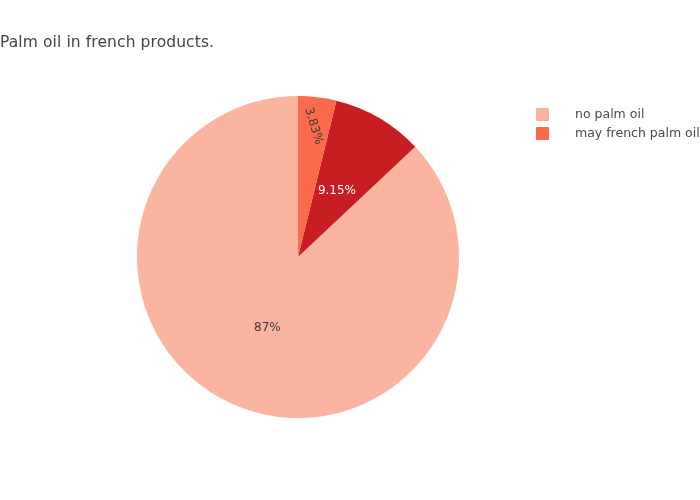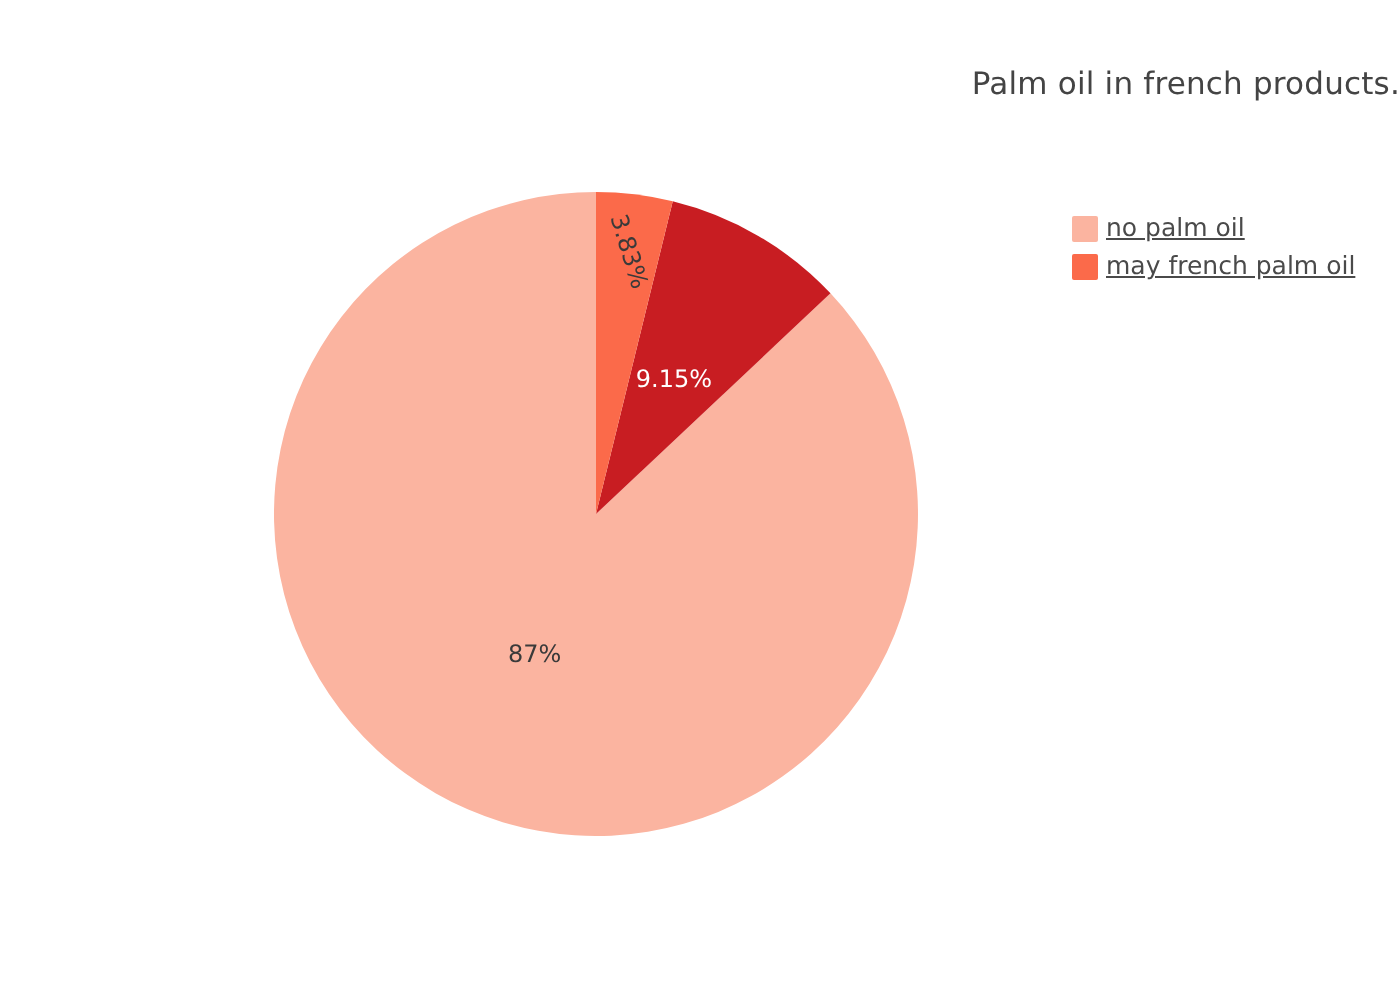--- a/index.html
+++ b/index.html
@@ -17,21 +17,21 @@
     background: #ffffff;
     overflow: hidden;
   }
 
   
   #chart-title {
     position: absolute;
     left: 0;
     top: 33px;
     width: 700px;
-    text-align: right;
+    text-align: left;
     font-size: 15.5px;
     color: #444444;
     letter-spacing: 0.1px;
     white-space: nowrap;
   }
 
   
   #pie-area {
     position: absolute;
     left: 137px;
@@ -68,26 +68,25 @@
     height: 19px;
     margin: 0;
   }
   .legend-swatch {
     width: 13px;
     height: 13px;
     flex: 0 0 13px;
     border-radius: 1px;
   }
   .legend-label {
-    margin-left: 4px;
+    margin-left: 26px;
     font-size: 12.5px;
     color: #4a4a4a;
     white-space: nowrap;
     line-height: 1;
-    text-decoration: underline;
   }
 </style>
 </head>
 <body>
 
 <div id="canvas">
 
   <div id="chart-title">Palm oil in french products.</div>
 
   <div id="pie-area">

